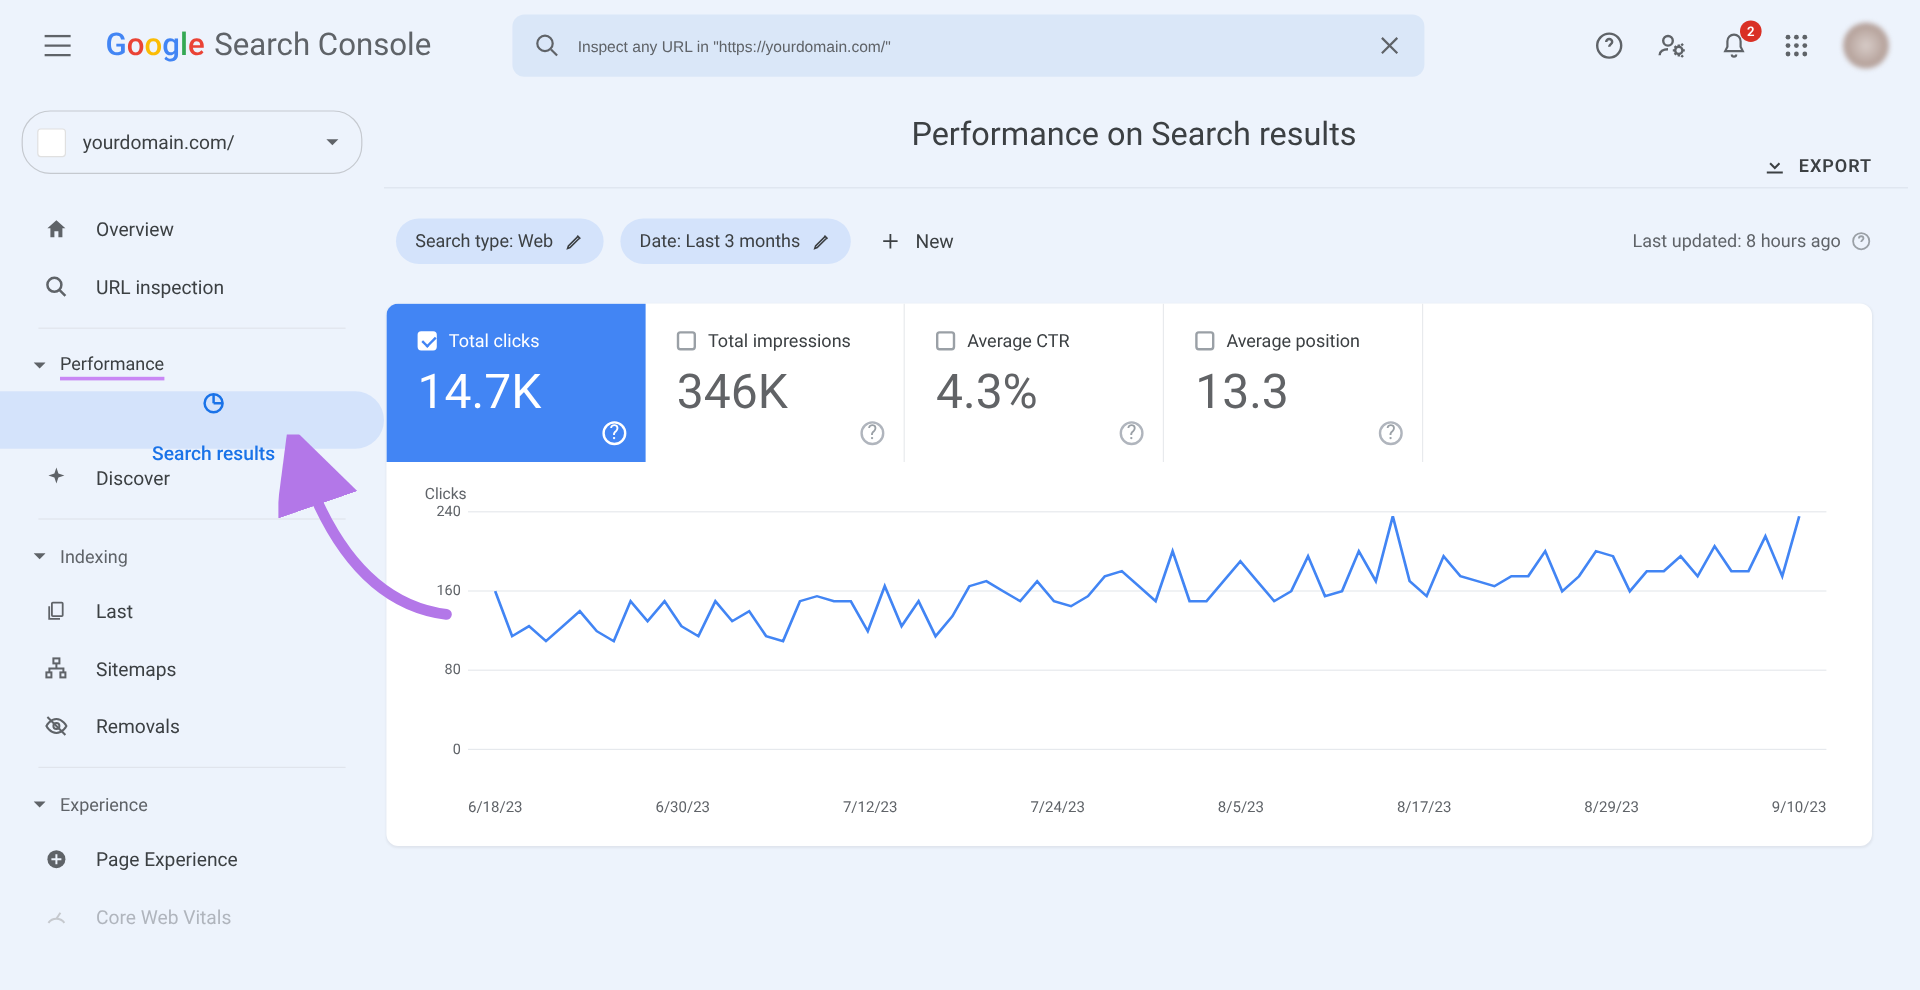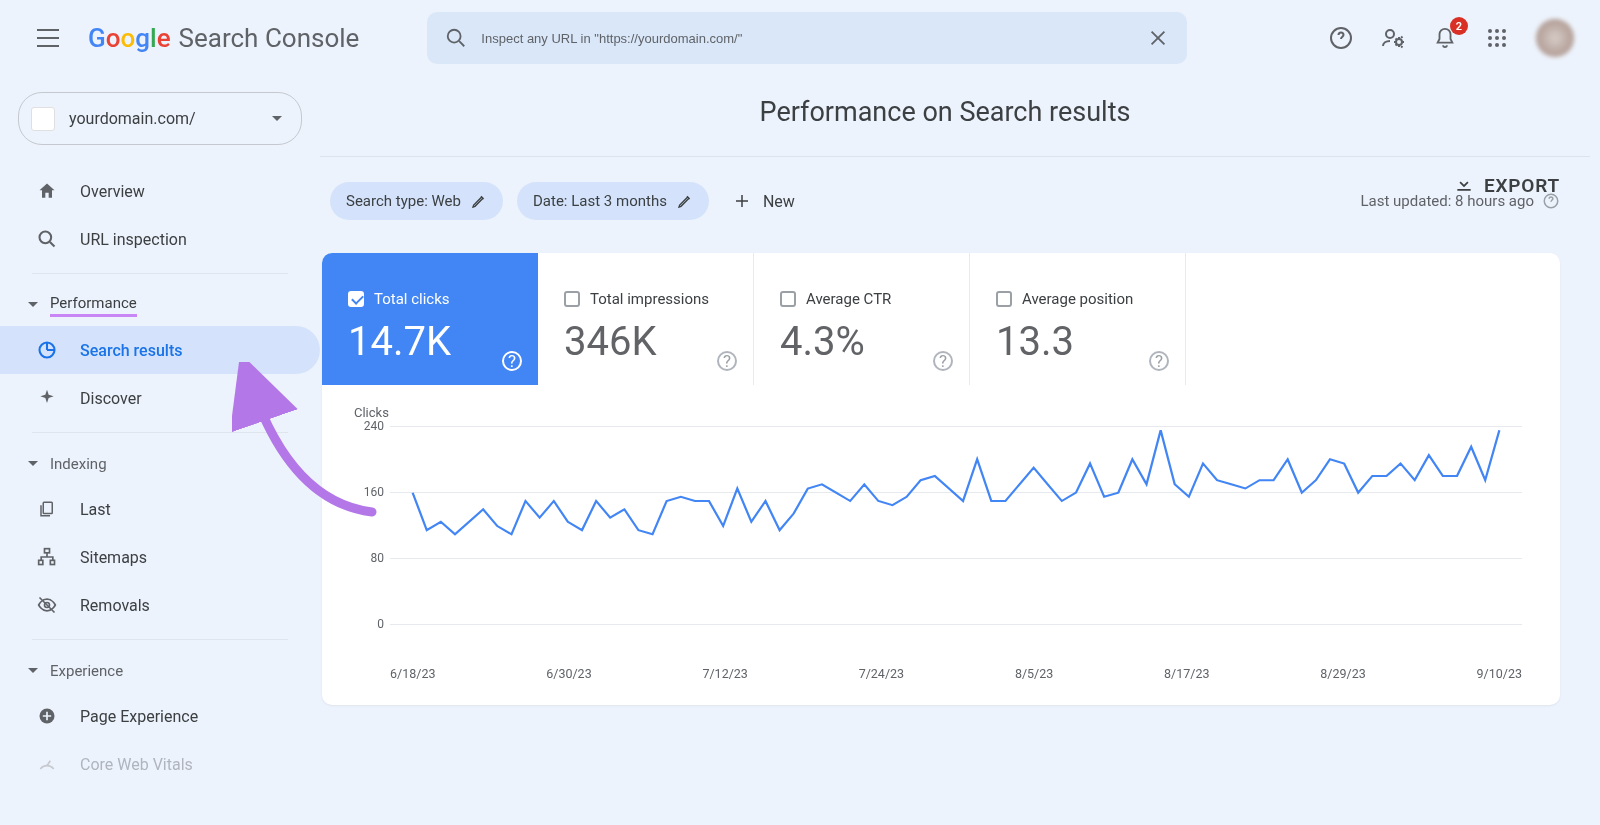--- a/index.html
+++ b/index.html
@@ -66,44 +66,44 @@
   }
   .property-select .favico{width:24px;height:24px;background:#fff;border:1px solid #e0e0e0;border-radius:3px;}
   .property-select .dom { flex:1; font-size:16px; color:#3c4043;}
   .nav-item {
     height:48px; display:flex;align-items:center;
     padding-left:36px; gap:22px; font-size:16px;
     color:#3c4043; cursor:pointer;
     border-top-right-radius:24px;border-bottom-right-radius:24px;
   }
   .nav-item.dim{ color:#b0b5bd;}
-  .nav-item.active{ background:#d4e3fb; color:#1a73e8; font-weight:500;}
+  .nav-item.active{ background:#d4e3fb; color:#1a73e8; font-weight:500;flex-direction:column;}
   .nav-section {
     height:42px; display:flex;align-items:center;
     padding-left:28px; gap:12px; font-size:15px;
     color:#5f6368; cursor:pointer;
   }
   .nav-section.plined span.label{ color:#3c4043; border-bottom:3px solid #c987f5; padding-bottom:2px;}
   .nav-divider{ height:1px; background:#e0e4ec; margin:10px 32px 10px 32px;}
   .nav-ico{width:22px;display:flex;align-items:center;justify-content:center;color:#5f6368;}
   .nav-item.active .nav-ico{color:#1a73e8;}
   
   .main { flex:1; padding: 20px 10px 0 0; position:relative; }
   .title-row{ display:flex; align-items:center; padding:0 30px 0 10px; height:60px;flex-direction:column;}
   .page-title{font-size:27px; color:#3c4043;}
-  .export-btn{ margin-left:auto; display:flex;gap:10px; font-size:19px; font-weight:600; letter-spacing:0.8px; color:#3c4043; cursor:pointer;margin-top:46px;}
+  .export-btn{ margin-left:auto; display:flex;align-items:center; gap:10px; font-size:15px; font-weight:600; letter-spacing:0.8px; color:#3c4043; cursor:pointer;}
   .main-divider{ height:1px; background:#dde3ed; margin: 0 0 20px 0;}
   .filter-row{ display:flex; align-items:center; padding:0 30px 0 10px; gap:14px; height:48px;}
   .chip{ background:#d4e3fb; border-radius:20px; height:38px; display:flex;align-items:center; padding:0 16px; gap:10px; font-size:15px; color:#3c4043; cursor:pointer;}
   .new-btn{ display:flex;align-items:center; gap:12px; font-size:16px; color:#3c4043; padding-left:10px; cursor:pointer;}
   .updated{ margin-left:auto; font-size:15px; color:#5f6368; display:flex;align-items:center;gap:8px;}
   
   .card{ background:#fff; border-radius:10px; margin:28px 30px 0 2px; overflow:hidden; box-shadow:0 1px 2px rgba(60,64,67,0.08);}
   .metrics{ display:flex;}
-  .metric{ flex:0 0 216px; padding:37px 20px 14px 26px; border-right:1px solid #e8eaed; position:relative; cursor:pointer; height:132px;}
+  .metric{ flex:0 0 216px; padding:22px 20px 14px 26px; border-right:1px solid #e8eaed; position:relative; cursor:pointer; height:132px;}
   .metric.sel{ background:#4285f4; color:#fff; border-right:none;}
   .metric .m-top{ display:flex;align-items:center; gap:10px; font-size:15px;}
   .metric .m-val{ font-size:40px; font-weight:400; margin-top:10px;}
   .metric.sel .m-val{color:#fff;}
   .metric .m-val.grey{color:#616366;}
   .metric .qm{ position:absolute; right:16px; bottom:14px; color:#9aa0a6; font-size:17px; width:20px;height:20px;border:2px solid #b0b5bd;border-radius:50%;display:flex;align-items:center;justify-content:center;}
   .metric.sel .qm{ color:#fff; border-color:#fff;}
   .cbox{width:16px;height:16px;border:2px solid #9aa0a6;border-radius:3px;}
   .cbox.chk{border-color:#fff;background:#fff;}
   .cbox.chk::after{content:"";display:block;width:5px;height:9px;border:solid #4285f4;border-width:0 2px 2px 0;transform:rotate(45deg);margin:0 0 0 4px;}

